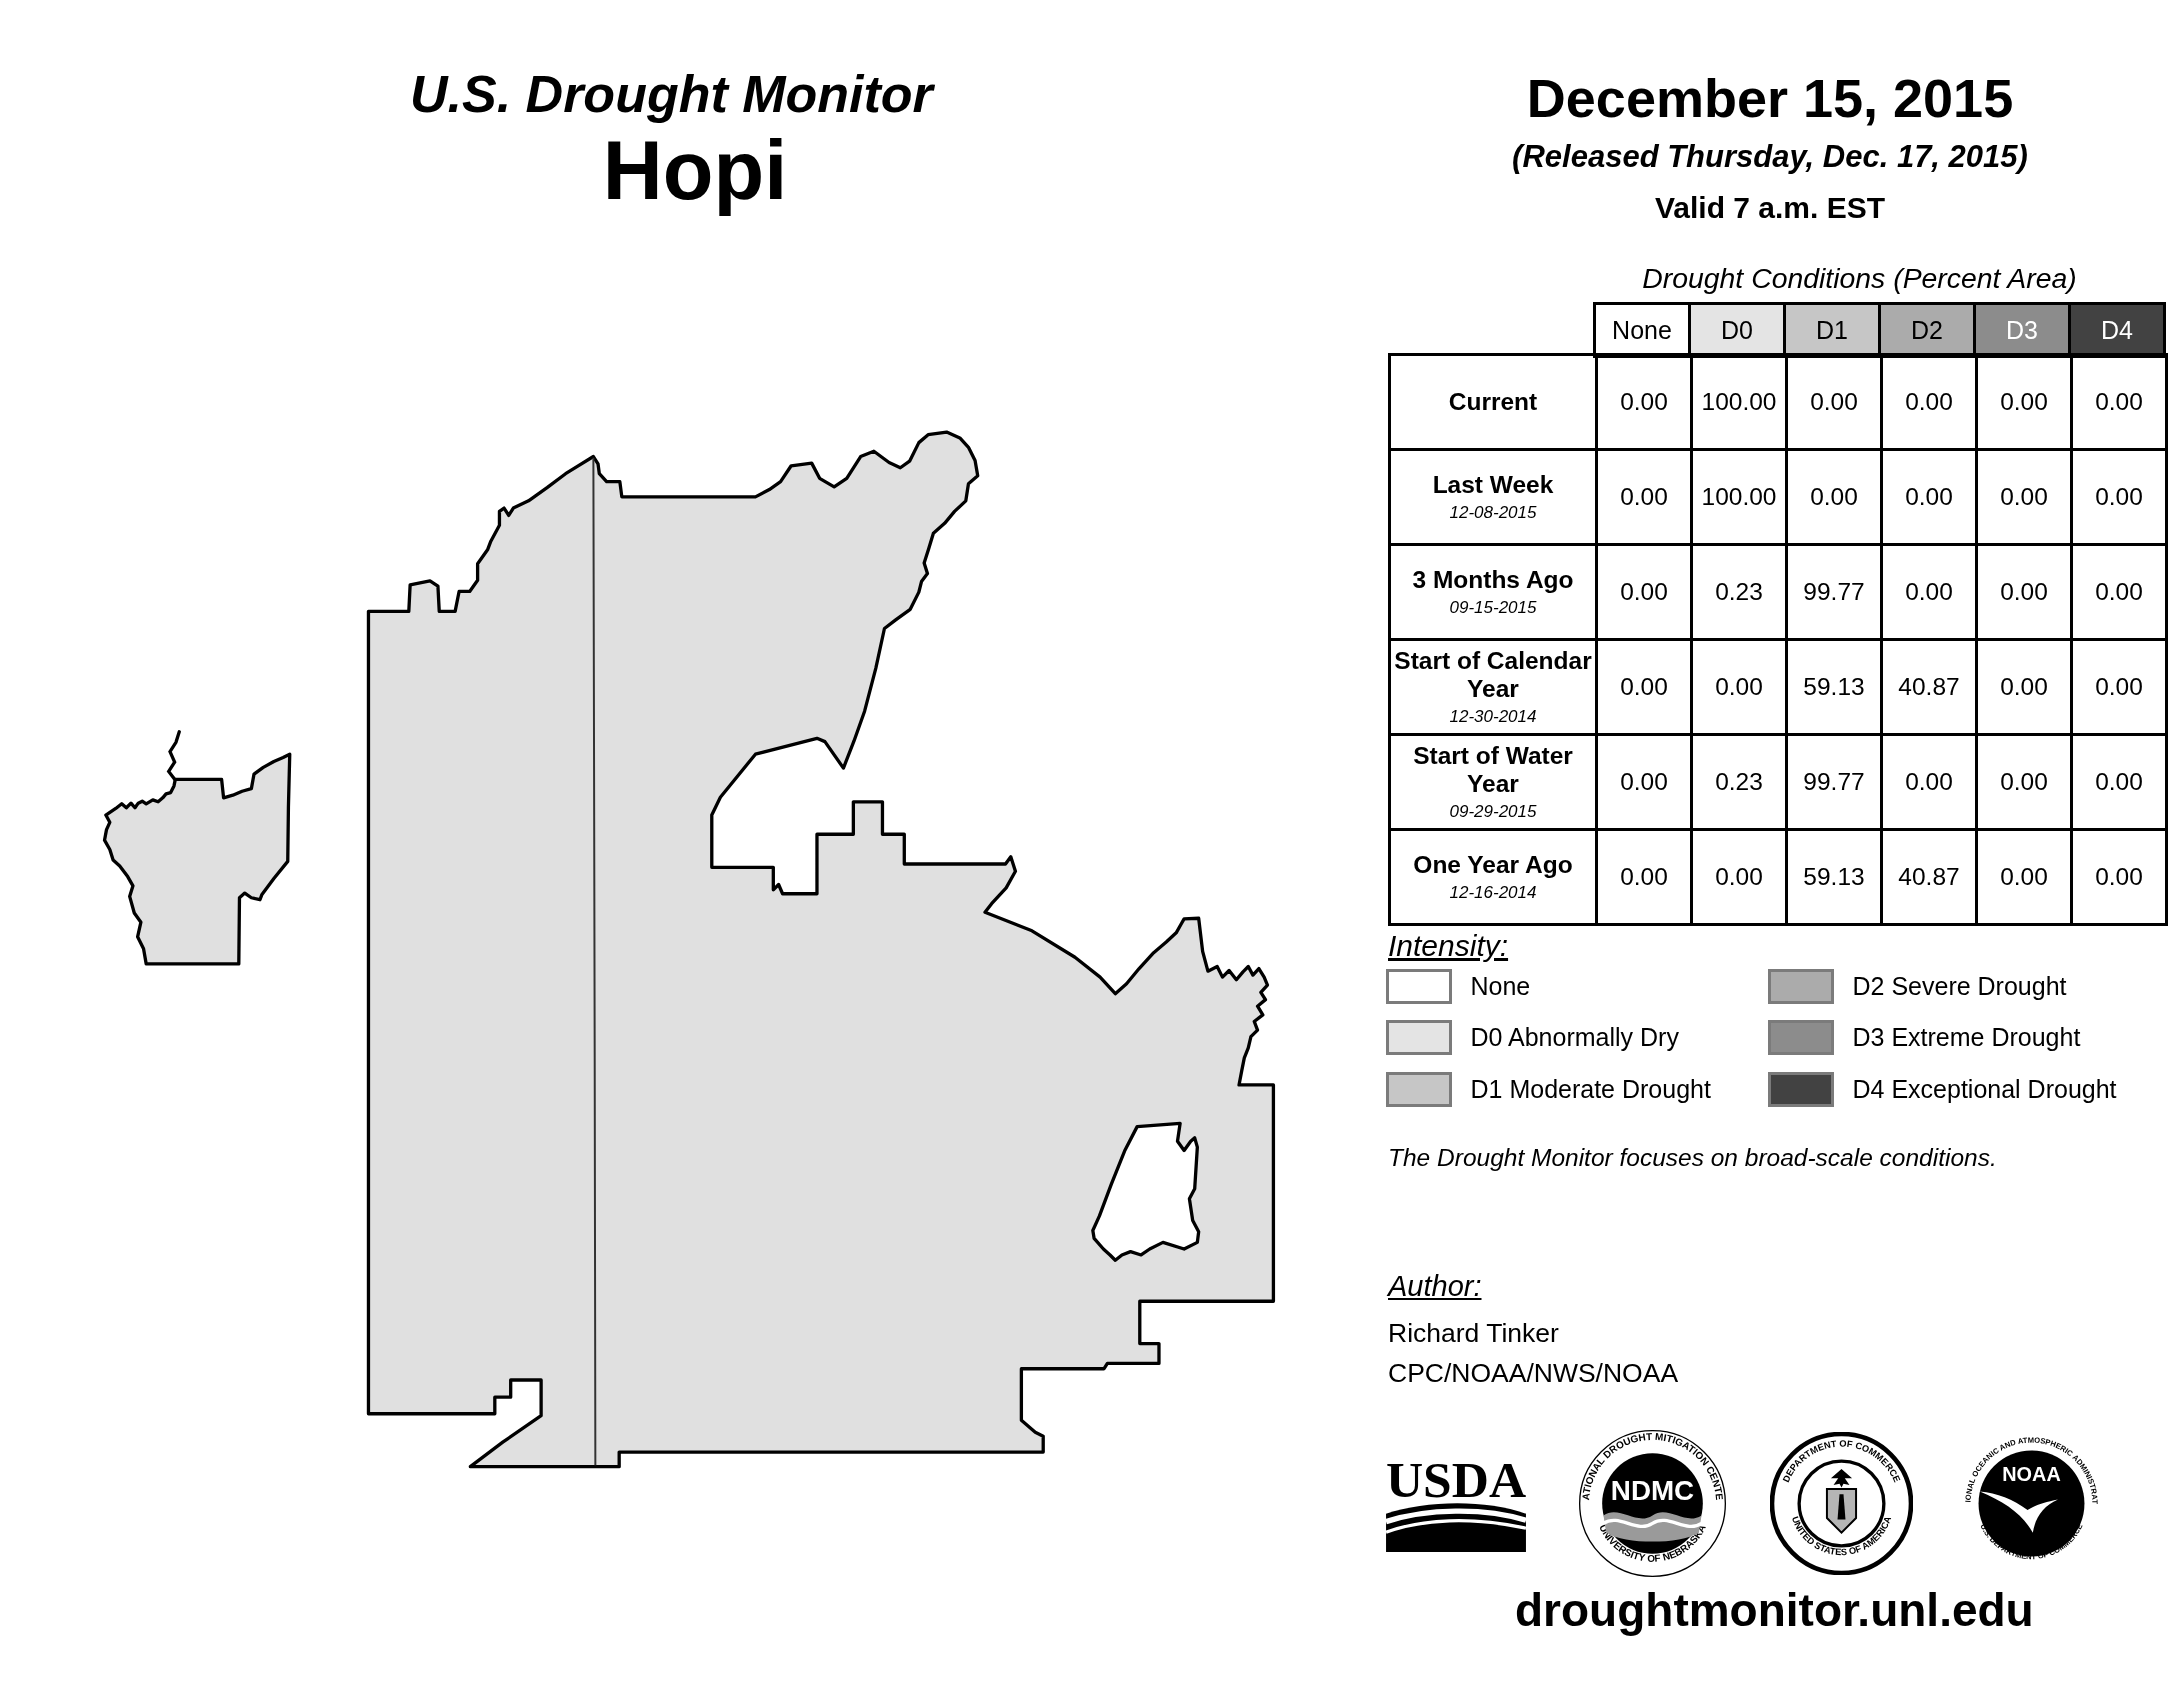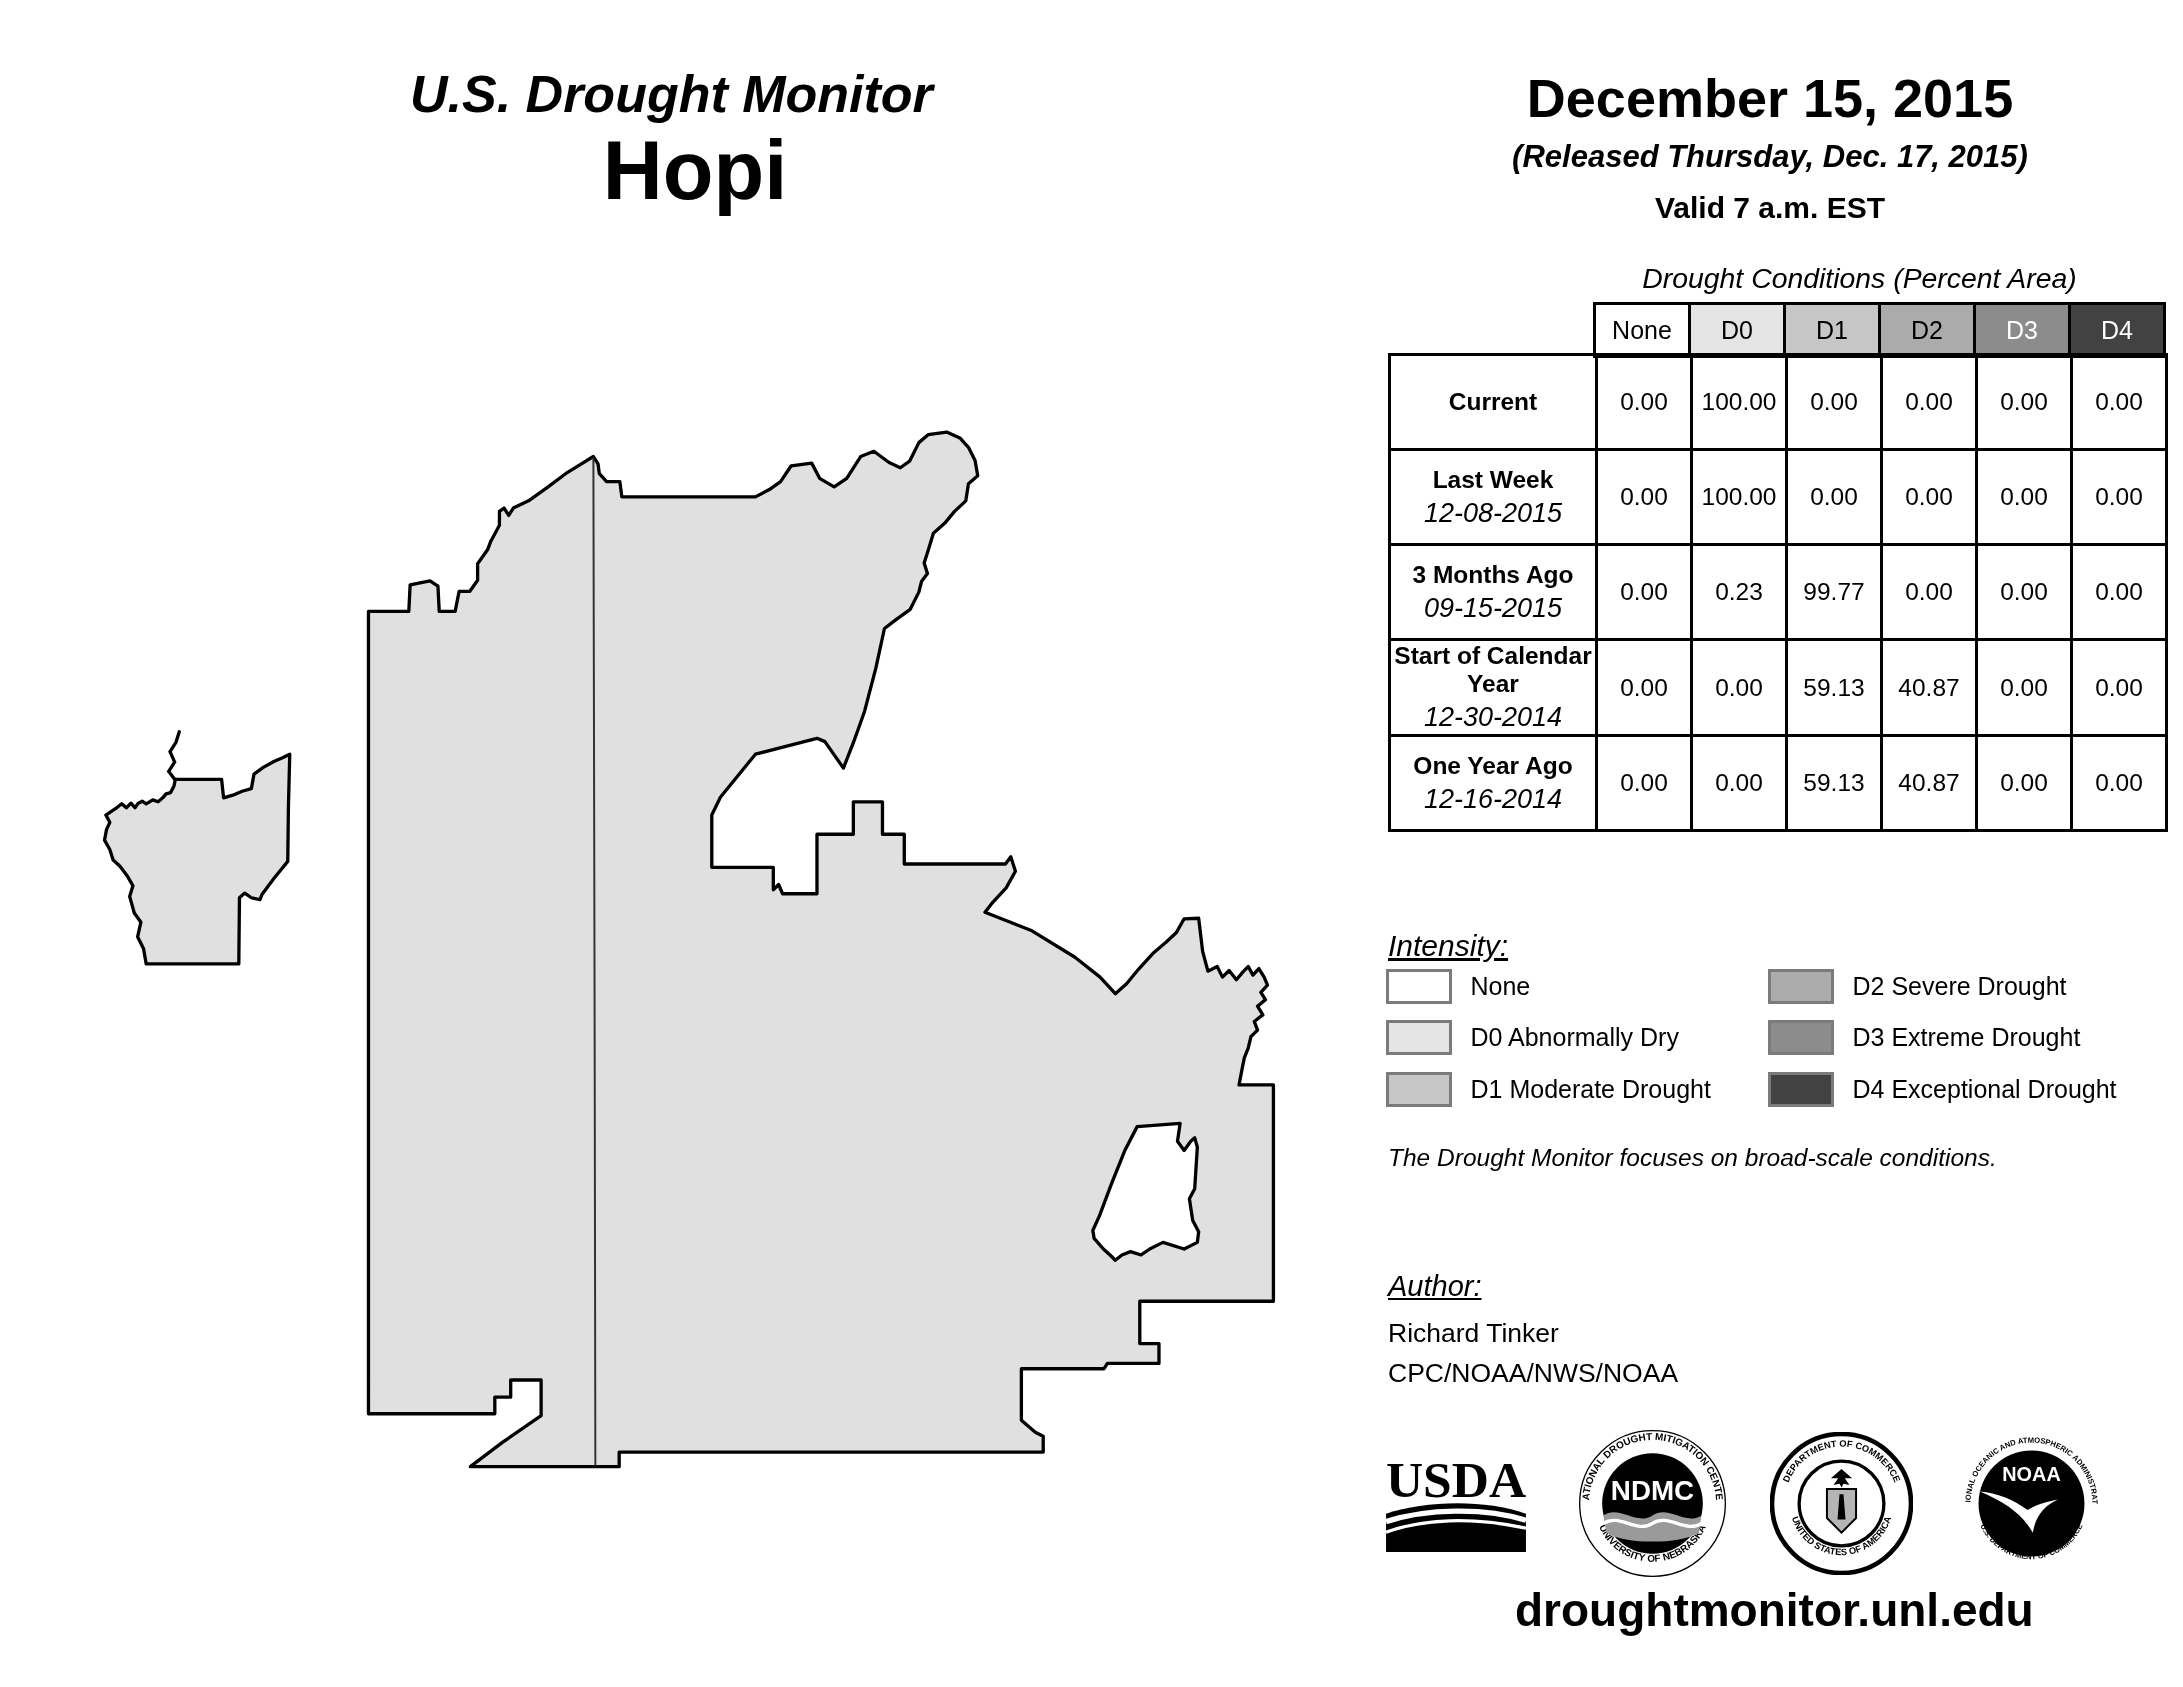--- a/index.html
+++ b/index.html
@@ -22,21 +22,21 @@
              font-style:italic;font-size:28.4px;}
   table{border-collapse:collapse;}
   .hdr-table{left:1593px;top:302px;}
   .hdr-table th{border:3.3px solid #000;width:90px;height:48px;
                 font-size:25px;font-weight:normal;text-align:center;}
   .hdr-table th.lt{color:#fff;}
   .body-table{left:1388px;top:353px;}
   .body-table th,.body-table td{border:3.3px solid #000;height:90px;text-align:center;}
   .body-table th{width:202px;font-size:24.5px;font-weight:bold;}
   .body-table td{width:90px;font-size:24.5px;font-weight:normal;}
-  .row-date{font-weight:normal;font-style:italic;font-size:27px;margin-top:4px;}
+  .row-date{font-weight:normal;font-style:italic;font-size:17px;margin-top:4px;}
   
   .intensity{left:1388px;top:929px;font-style:italic;font-size:30px;
              text-decoration:underline;}
   .sw{width:66px;height:35px;border:3.3px solid #7b7b7b;box-sizing:border-box;}
   .leg-item{display:flex;align-items:center;gap:18.5px;}
   .leg-label{font-size:25px;}
   
   .disclaimer{left:1388px;top:1142px;width:767px;font-style:italic;
               font-size:24.5px;line-height:32px;}
   .author-h{left:1388px;top:1270px;font-style:italic;font-size:29px;
@@ -180,20 +180,32 @@
       </th>
       <td>0.00</td>
       <td>0.00</td>
       <td>59.13</td>
       <td>40.87</td>
       <td>0.00</td>
       <td>0.00</td>
     </tr>
     <tr>
       <th>
+        <div>Start of Water Year</div>
+        <div class="row-date">09-29-2015</div>
+      </th>
+      <td>0.00</td>
+      <td>0.23</td>
+      <td>99.77</td>
+      <td>0.00</td>
+      <td>0.00</td>
+      <td>0.00</td>
+    </tr>
+    <tr>
+      <th>
         <div>One Year Ago</div>
         <div class="row-date">12-16-2014</div>
       </th>
       <td>0.00</td>
       <td>0.00</td>
       <td>59.13</td>
       <td>40.87</td>
       <td>0.00</td>
       <td>0.00</td>
     </tr>

